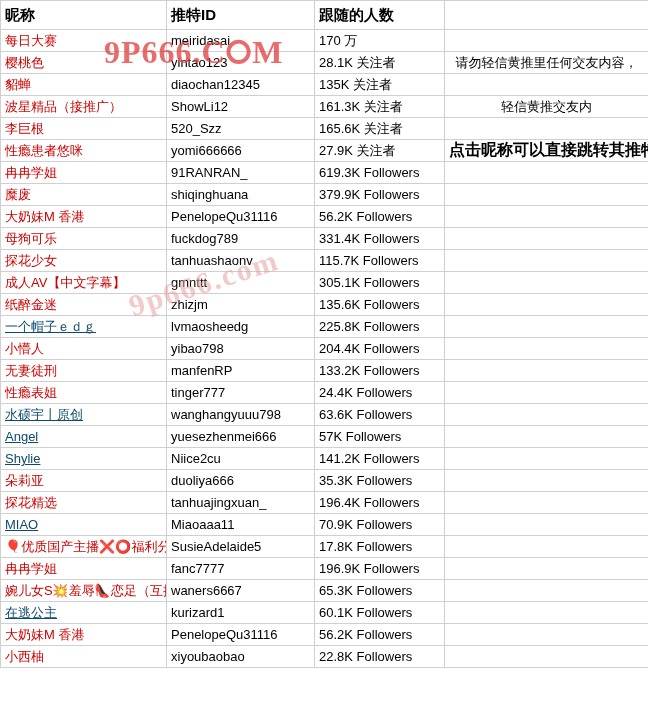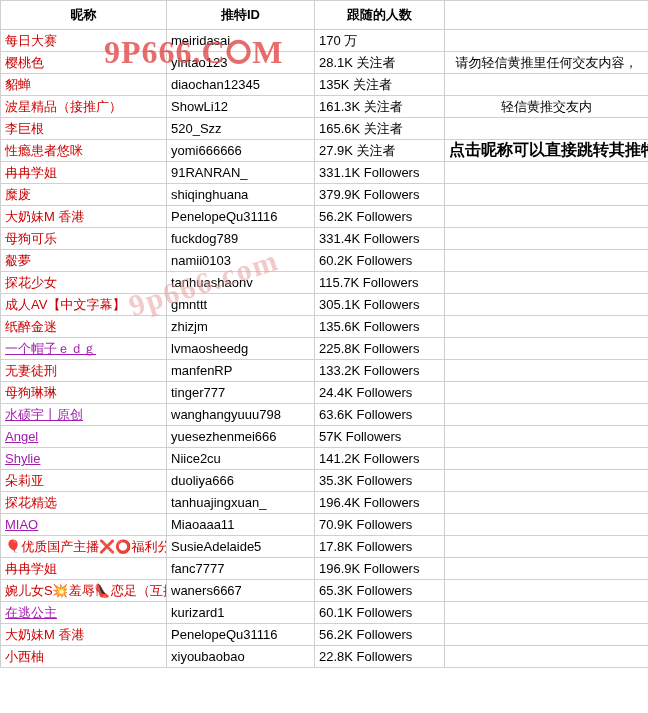--- a/index.html
+++ b/index.html
@@ -35,30 +35,30 @@
     border: 1px solid #d0d0d0;
     height: 21px;
     padding: 0 4px;
     font-size: 13px;
     color: #000000;
     vertical-align: middle;
     overflow: hidden;
     white-space: nowrap;
   }
   tr.header td {
-    font-size: 13px;
+    font-size: 15px;
     font-weight: bold;
-    text-align: center;
+    text-align: left;
     height: 28px;
   }
   td.nick {
     color: #000000;
   }
   td.nick.link {
-    color: #a21caf;
+    color: #0c4a6e;
     text-decoration: underline;
   }
   td.nick.red {
     color: #cc0000;
   }
   td.empty {
     background: #ffffff;
   }
   td.note {
     color: #cc0000;
@@ -154,21 +154,21 @@
         </tr>
         <tr>
           <td class="nick red">性瘾患者悠咪</td>
           <td>yomi666666</td>
           <td>27.9K 关注者</td>
           <td class="note black">点击昵称可以直接跳转其推特主页</td>
         </tr>
         <tr>
           <td class="nick red">冉冉学姐</td>
           <td>91RANRAN_</td>
-          <td>331.1K Followers</td>
+          <td>619.3K Followers</td>
           <td class="empty"></td>
         </tr>
         <tr>
           <td class="nick red">糜废</td>
           <td>shiqinghuana</td>
           <td>379.9K Followers</td>
           <td class="empty"></td>
         </tr>
         <tr>
           <td class="nick red">大奶妹M 香港</td>
@@ -176,26 +176,20 @@
           <td>56.2K Followers</td>
           <td class="empty"></td>
         </tr>
         <tr>
           <td class="nick red">母狗可乐</td>
           <td>fuckdog789</td>
           <td>331.4K Followers</td>
           <td class="empty"></td>
         </tr>
         <tr>
-          <td class="nick red">觳夢</td>
-          <td>namii0103</td>
-          <td>60.2K Followers</td>
-          <td class="empty"></td>
-        </tr>
-        <tr>
           <td class="nick red">探花少女</td>
           <td>tanhuashaonv</td>
           <td>115.7K Followers</td>
           <td class="empty"></td>
         </tr>
         <tr>
           <td class="nick red">成人AV【中文字幕】</td>
           <td>gmnttt</td>
           <td>305.1K Followers</td>
           <td class="empty"></td>
@@ -206,27 +200,33 @@
           <td>135.6K Followers</td>
           <td class="empty"></td>
         </tr>
         <tr>
           <td class="nick link">一个帽子ｅｄｇ</td>
           <td>lvmaosheedg</td>
           <td>225.8K Followers</td>
           <td class="empty"></td>
         </tr>
         <tr>
+          <td class="nick red">小懵人</td>
+          <td>yibao798</td>
+          <td>204.4K Followers</td>
+          <td class="empty"></td>
+        </tr>
+        <tr>
           <td class="nick red">无妻徒刑</td>
           <td>manfenRP</td>
           <td>133.2K Followers</td>
           <td class="empty"></td>
         </tr>
         <tr>
-          <td class="nick red">母狗琳琳</td>
+          <td class="nick red">性瘾表姐</td>
           <td>tinger777</td>
           <td>24.4K Followers</td>
           <td class="empty"></td>
         </tr>
         <tr>
           <td class="nick link">水硕宇丨原创</td>
           <td>wanghangyuuu798</td>
           <td>63.6K Followers</td>
           <td class="empty"></td>
         </tr>

